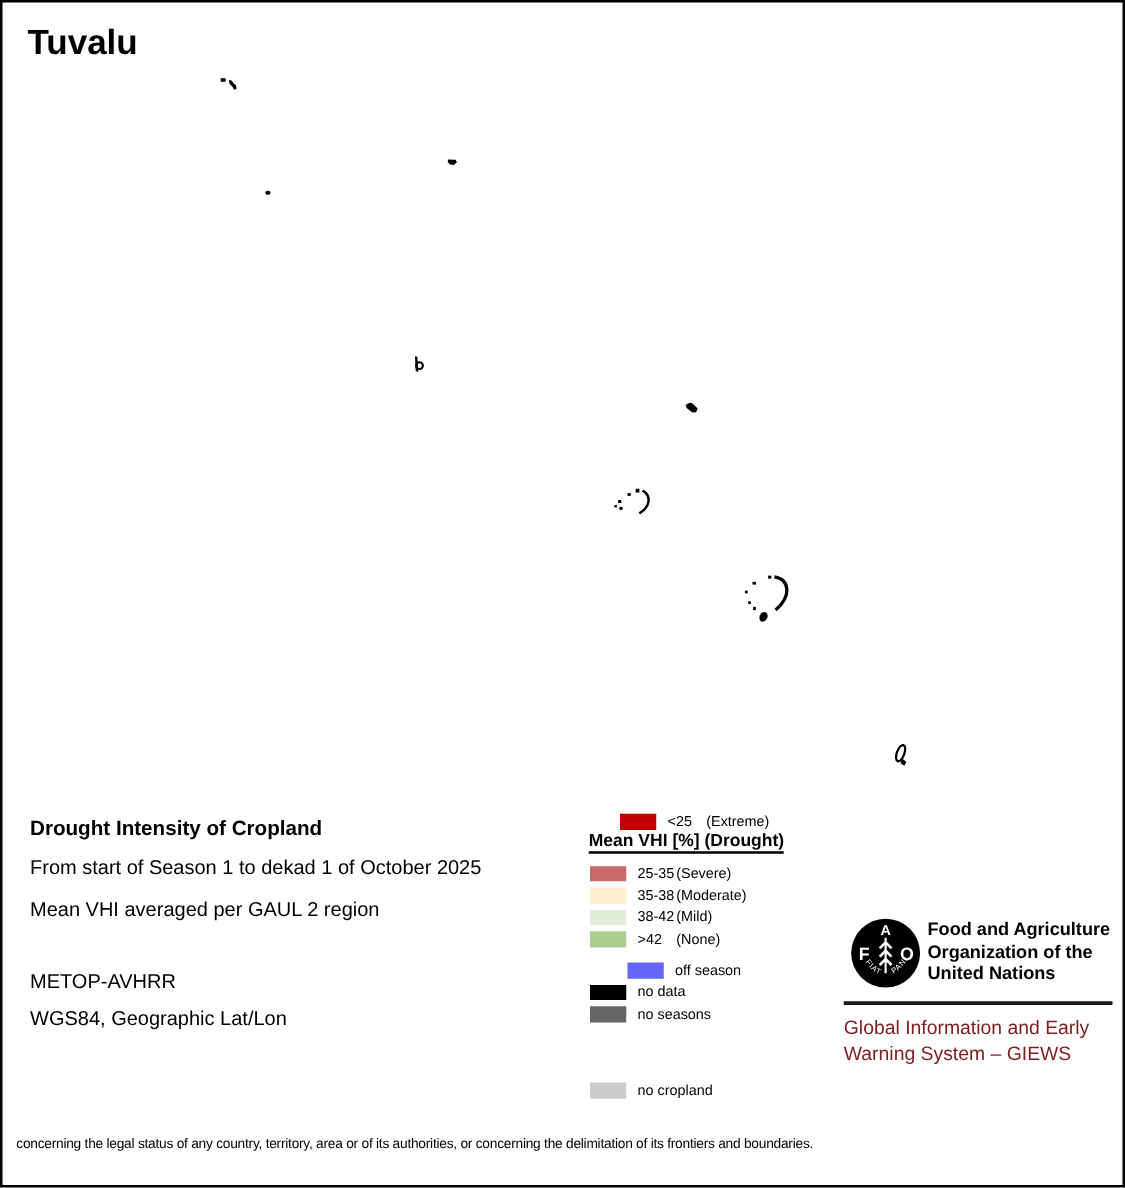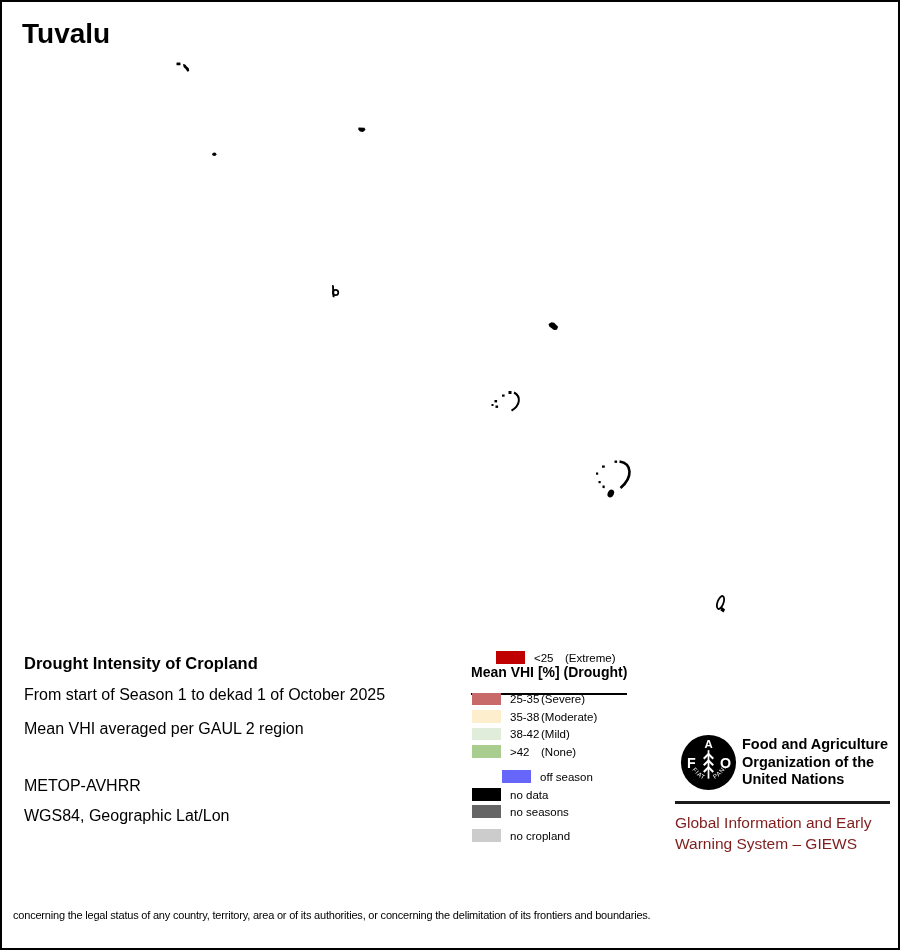--- a/index.html
+++ b/index.html
@@ -23,31 +23,31 @@
   .info-heading { top: 652px; font-weight: bold; font-size: 16.5px; }
   .info-period { top: 684px; }
   .info-aggregation { top: 696px; margin-top: 22px; }
   .info-sensor { top: 775px; }
   .info-projection { top: 805px; }
 
   
   .legend-title {
     position: absolute; left: 469px; top: 649px;
     font-size: 14px; font-weight: bold;
-    border-bottom: 2px solid #000; padding-bottom: 13px;
+    border-bottom: 2px solid #000; padding-bottom: 1px;
     white-space: nowrap;
     margin-top: 13px;
   }
   .legend-row { position: absolute; left: 470px; height: 13px; display: flex; align-items: center; }
   .legend-swatch { width: 29px; height: 12.5px; display: inline-block; flex: 0 0 auto; }
   .legend-val { display: inline-block; width: 31px; margin-left: 9px; font-size: 11.5px; white-space: nowrap; }
   .legend-qual { display: inline-block; font-size: 11.5px; white-space: nowrap; }
   .legend-status-label { display: inline-block; margin-left: 9px; font-size: 11.5px; white-space: nowrap; }
   .lr0 { top: 649px; padding-left: 24px; } .lr1 { top: 690.5px; } .lr2 { top: 708px; } .lr3 { top: 725.5px; align-items: center; } .lr4 { top: 743px; }
-  .sr0 { top: 768px; padding-left: 30px; } .sr1 { top: 785.5px; align-items: flex-end; } .sr2 { top: 803px; } .sr3 { top: 827px; }
+  .sr0 { top: 768px; padding-left: 30px; } .sr1 { top: 785.5px; } .sr2 { top: 803px; } .sr3 { top: 864px; }
 
   
   .fao-logo { position: absolute; left: 678px; top: 732px; width: 57px; height: 57px; }
   .fao-name {
     position: absolute; left: 740px; top: 734px;
     font-size: 14.5px; font-weight: bold; line-height: 17.5px; white-space: nowrap;
   }
   .fao-divider { position: absolute; left: 673px; top: 799px; width: 215px; height: 3px; background: #1a1a1a; }
   .giews-text {
     position: absolute; left: 673px; top: 810px;

